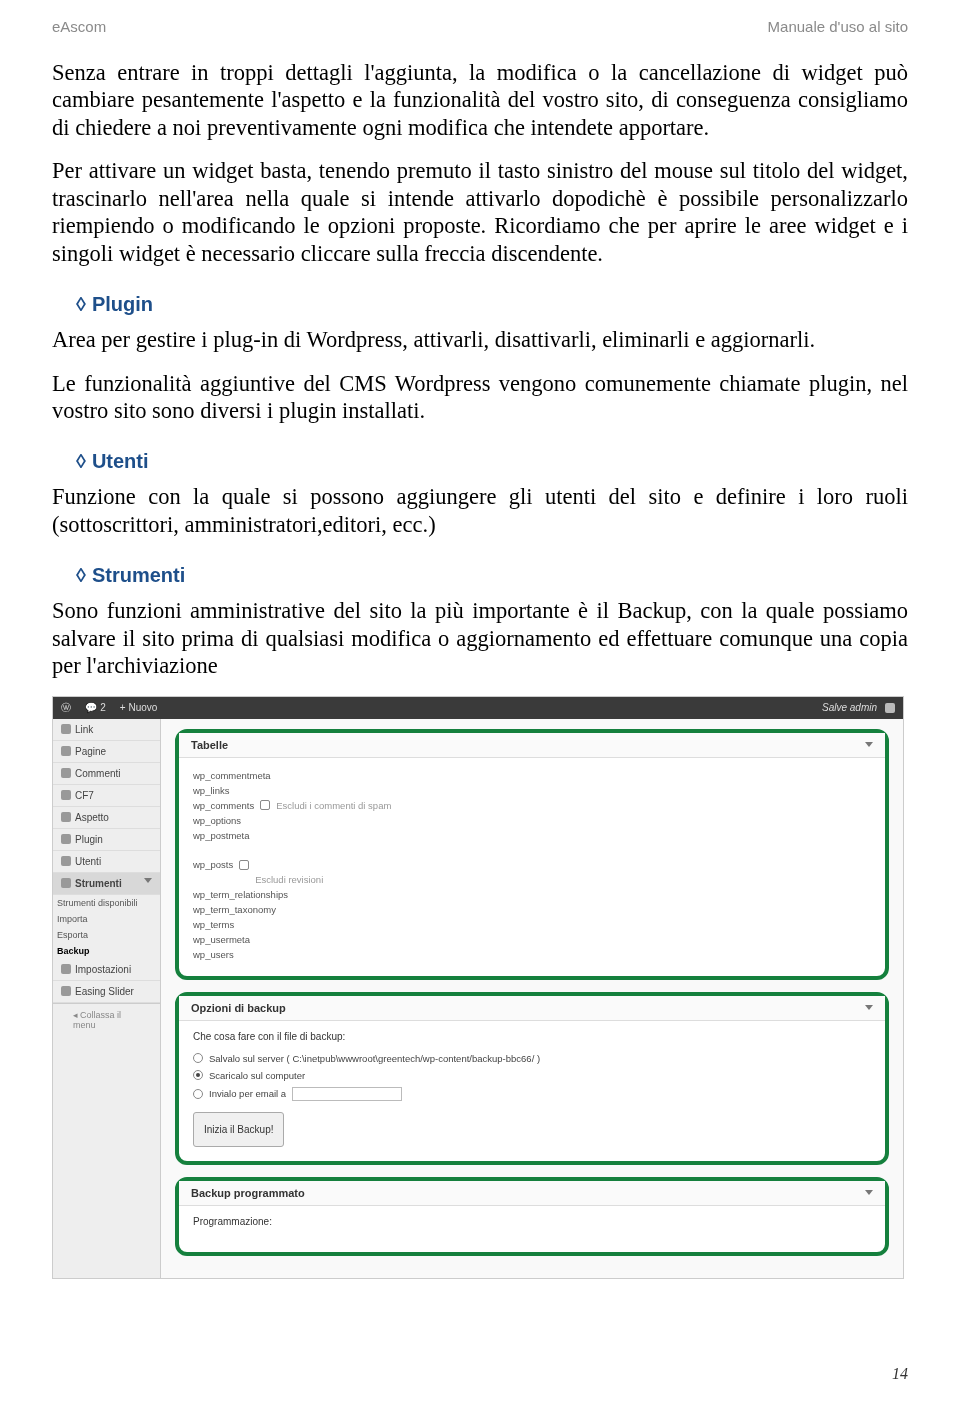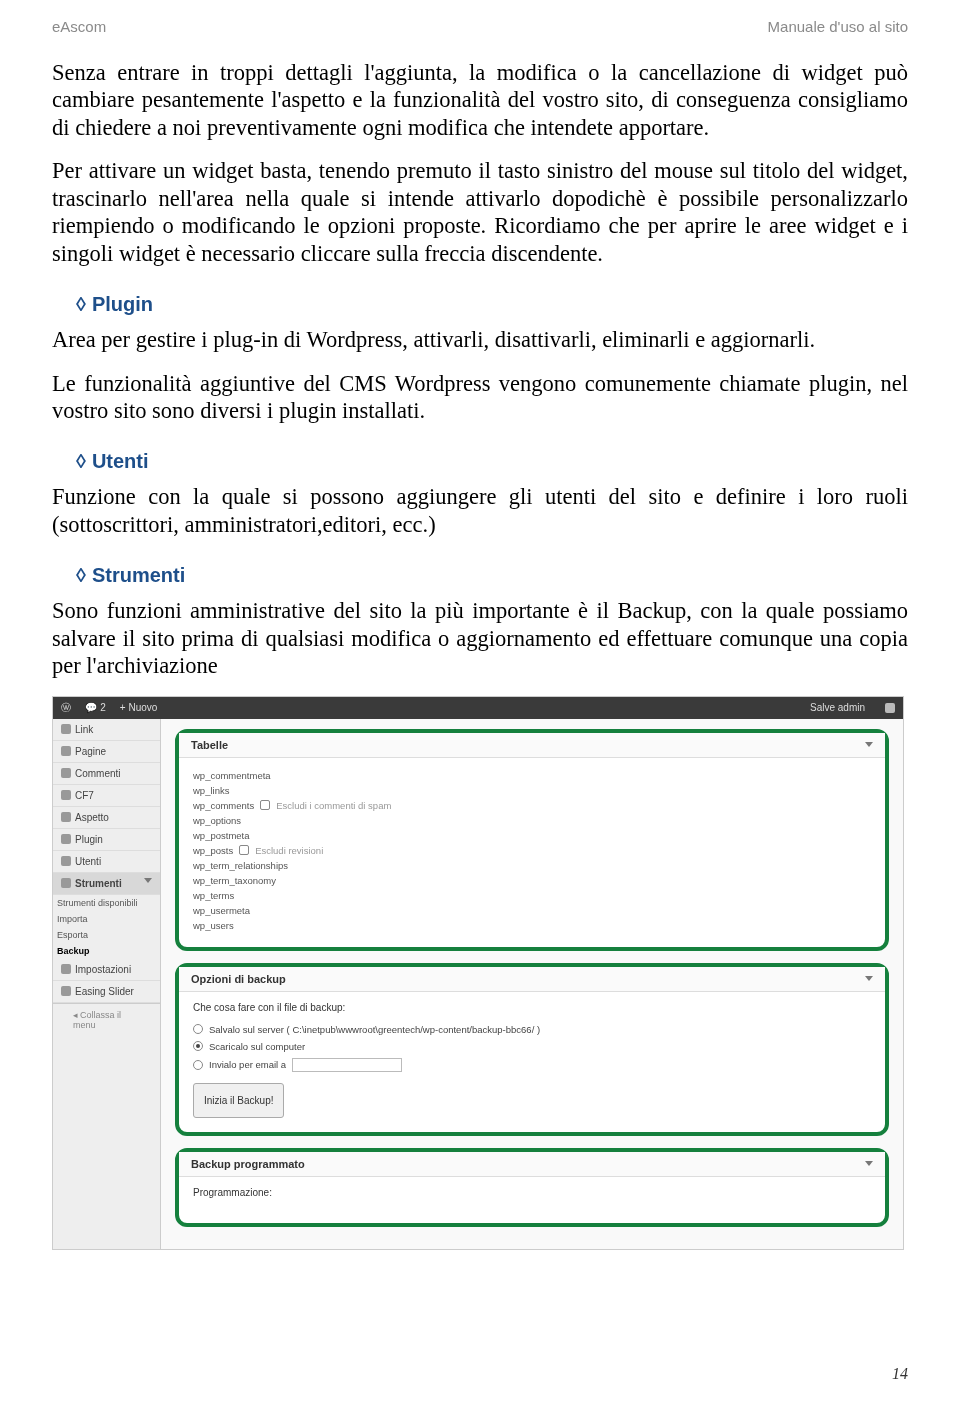--- a/index.html
+++ b/index.html
@@ -52,21 +52,21 @@
     background: #3a3a3a;
     color: #ddd;
     height: 22px;
     display: flex;
     align-items: center;
     padding: 0 8px;
     font-size: 10px;
     justify-content: space-between;
   }
   .wp-topbar-left { display: flex; gap: 14px; align-items: center; }
-  .wp-topbar-right { display: flex; gap: 20px; align-items: center; }
+  .wp-topbar-right { display: flex; gap: 8px; align-items: center; font-style: italic; }
   .wp-body { display: flex; }
   .wp-sidebar {
     width: 108px;
     background: #eee;
     border-right: 1px solid #ccc;
     font-size: 10px;
   }
   .wp-sidebar-item {
     padding: 5px 8px;
     border-bottom: 1px solid #ddd;
@@ -294,21 +294,21 @@
           <div class="wp-table-item">
               <span>wp_comments</span>
               <span class="wp-check"></span>
               <span style="color:#999;">Escludi i commenti di spam</span>
             </div>
           <div class="wp-table-item">wp_options</div>
           <div class="wp-table-item">wp_postmeta</div>
           <div class="wp-table-item">
               <span>wp_posts</span>
               <span class="wp-check"></span>
-              <span style="color:#999;">Escludi revisioni</span>
+              <span style="color:#999;margin-top:29px;">Escludi revisioni</span>
             </div>
           <div class="wp-table-item">wp_term_relationships</div>
           <div class="wp-table-item">wp_term_taxonomy</div>
           <div class="wp-table-item">wp_terms</div>
           <div class="wp-table-item">wp_usermeta</div>
           <div class="wp-table-item">wp_users</div>
         </div>
 
         <div class="wp-panel">
           <div class="wp-panel-title">

